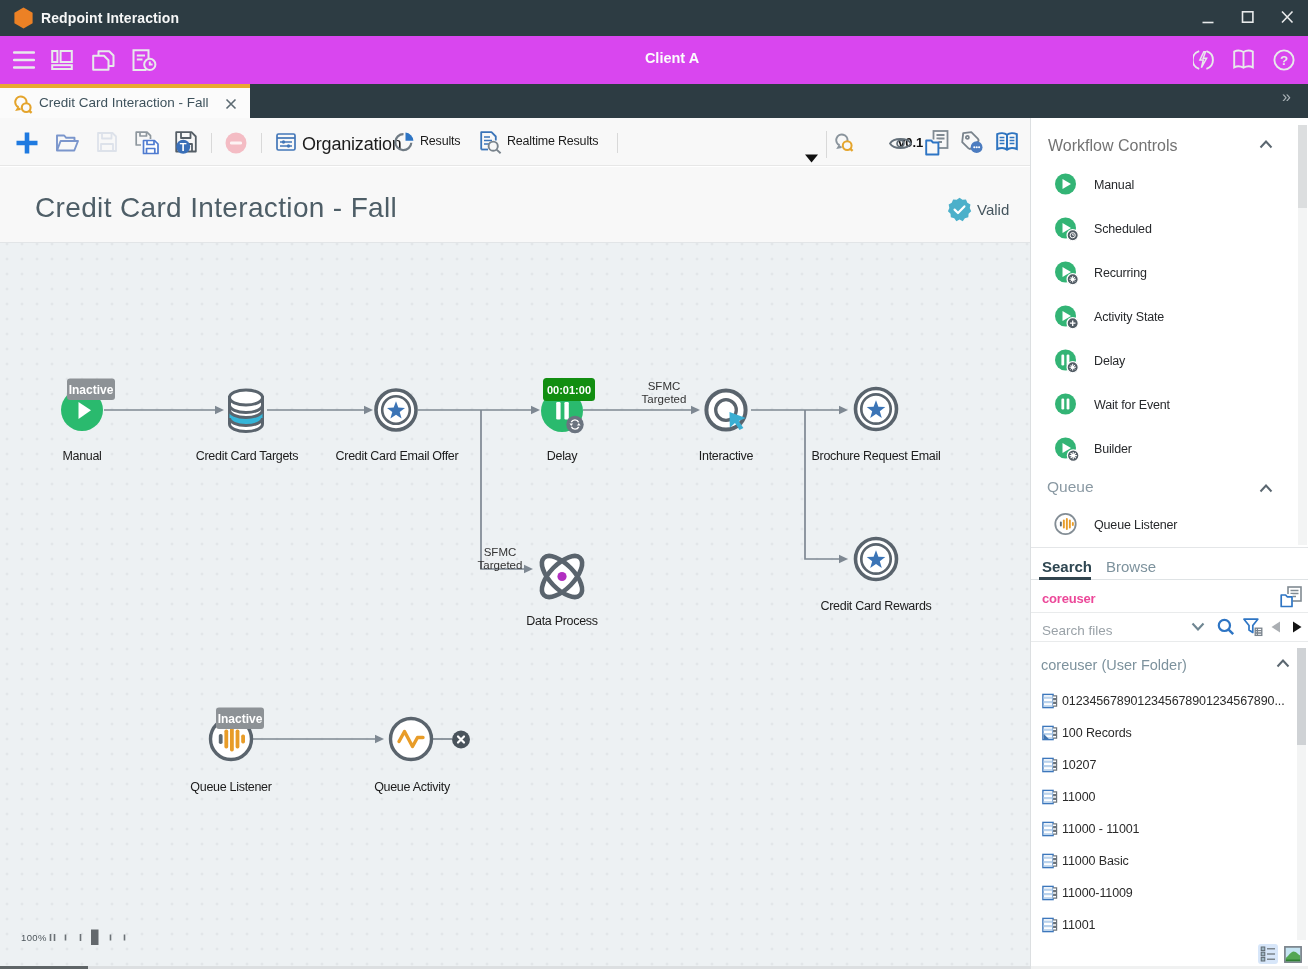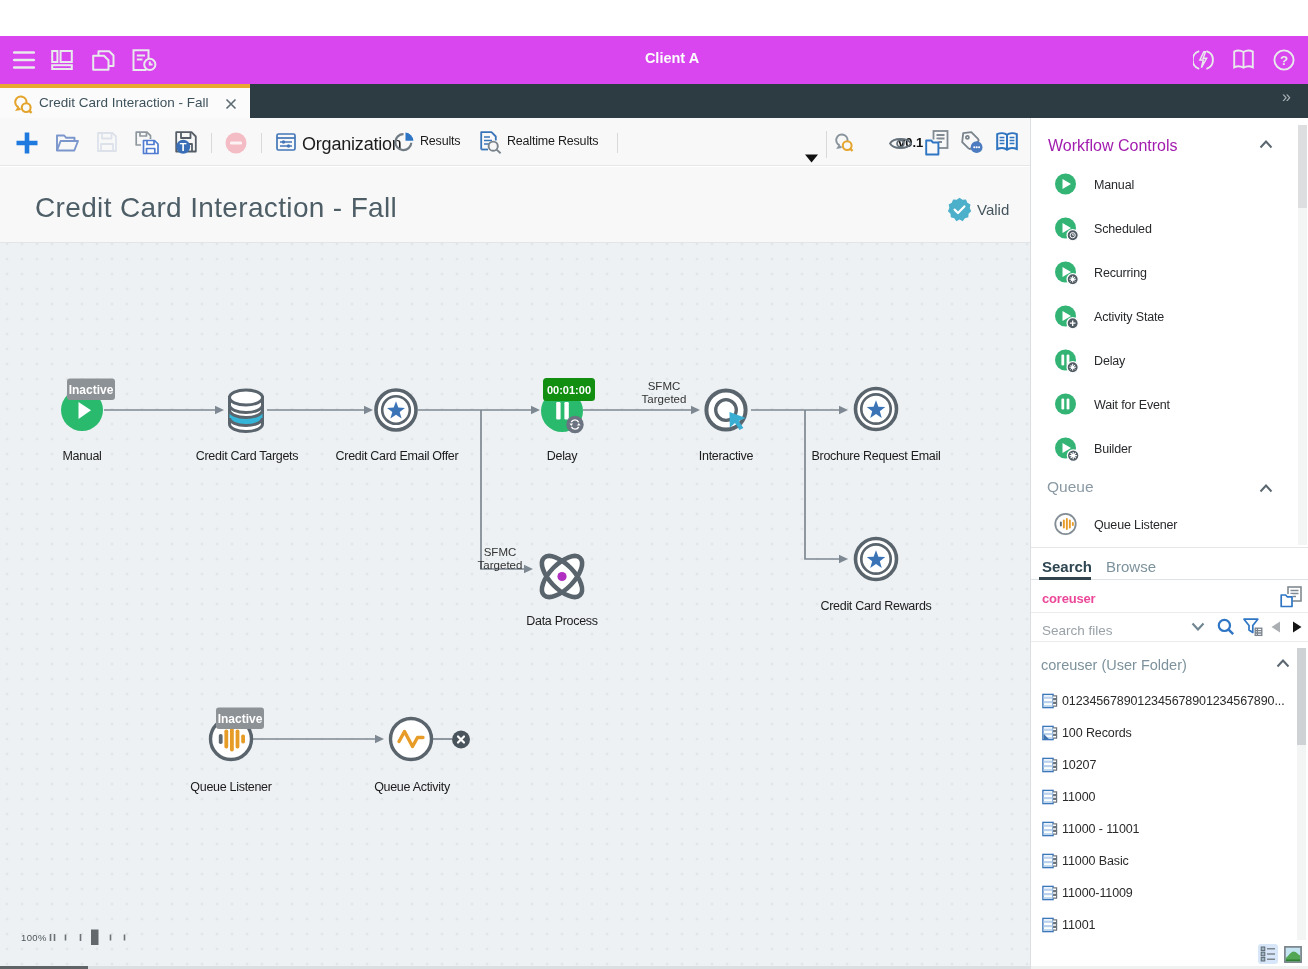--- a/index.html
+++ b/index.html
@@ -16,20 +16,33 @@
  background-image:radial-gradient(circle,#dadfe2 0.9px,rgba(0,0,0,0) 1.25px);
  background-size:15px 15px;background-position:-0.5px -6.5px;}
 #rpanel{position:absolute;left:1030px;top:118px;width:278px;height:851px;background:#fff;border-left:1px solid #dcdfe1;}
 .ttl{color:#f6f7f7;font-size:14px;font-weight:bold;letter-spacing:0.1px;}
 .frow{position:absolute;left:0;width:262px;height:32px;}
 .ficon{position:absolute;left:11px;top:8px;width:16px;height:16px;}
 .ftxt{position:absolute;left:31px;top:9px;font-size:12.5px;color:#2a2a2a;letter-spacing:-0.1px;white-space:nowrap;overflow:hidden;text-overflow:ellipsis;max-width:226px;display:block;}
 </style></head>
 <body>
 <div id="root">
+  <div id="titlebar">
+    <svg class="abs" style="left:13px;top:7px" width="21" height="22" viewBox="0 0 21 22">
+      <polygon points="10.5,0.5 19.6,5.7 19.6,16.3 10.5,21.5 1.4,16.3 1.4,5.7" fill="#ec8125"></polygon>
+    </svg>
+    <div class="abs ttl" style="left:41px;top:10px">Redpoint Interaction</div>
+    <svg class="abs" style="left:1196px;top:8px" width="104" height="20" viewBox="0 0 104 20">
+      <g stroke="#e8eaeb" stroke-width="1.6" fill="none">
+        <path d="M6.5,14.5 H17.5"></path>
+        <rect x="46.5" y="3.8" width="10.4" height="10.4"></rect>
+        <path d="M86,3.5 L96.5,14.5 M96.5,3.5 L86,14.5"></path>
+      </g>
+    </svg>
+  </div>
   <div id="menubar">
     <svg class="abs" style="left:13px;top:13px" width="22" height="22" viewBox="0 0 22 22">
       <g stroke="#e8eaeb" stroke-width="2.4" fill="none" stroke-linecap="round">
         <path d="M1,3.5 H21 M1,11 H21 M1,18.5 H21"></path>
       </g>
     </svg>
     <svg class="abs" style="left:51px;top:14px" width="22" height="20" viewBox="0 0 22 20">
       <g stroke="#e8eaeb" stroke-width="2" fill="none">
         <rect x="1.2" y="1" width="5.2" height="11"></rect>
         <rect x="9.6" y="1" width="11.2" height="11"></rect>
@@ -322,21 +335,21 @@
     <g stroke="#6b7176" stroke-width="1.6">
       <path d="M50.5,691 V698 M54.5,691 V698 M65.5,691.5 V697.5 M80.5,691 V698 M110.5,691.5 V697.5 M124.5,691.5 V697.5"></path>
     </g>
     <rect x="91" y="686.5" width="7.5" height="15.5" fill="#63686c"></rect>
 
     <rect x="0" y="723" width="1030" height="3.5" fill="#dcdfe1"></rect>
     <rect x="0" y="723" width="88" height="3.5" fill="#5f6567"></rect>
   </svg>
   </div>
   <div id="rpanel">
-    <div class="abs" style="left:17px;top:19px;color:#a21caf;font-size:16px;">Workflow Controls</div>
+    <div class="abs" style="left:17px;top:19px;color:#737373;font-size:16px;">Workflow Controls</div>
     <svg class="abs" style="left:228px;top:22px" width="14" height="9" viewBox="0 0 14 9">
         <path d="M1.5,7.5 L7,1.5 L12.5,7.5" stroke="#5b6770" stroke-width="2" fill="none"></path>
       </svg>
     <svg class="abs" style="left:0;top:44px" width="266" height="385" viewBox="0 0 266 385" font-family="Liberation Sans">
       <g font-size="12.5" fill="#27292c" letter-spacing="-0.15">
         <text x="63" y="27">Manual</text>
         <text x="63" y="71">Scheduled</text>
         <text x="63" y="115">Recurring</text>
         <text x="63" y="159">Activity State</text>
         <text x="63" y="203">Delay</text>

